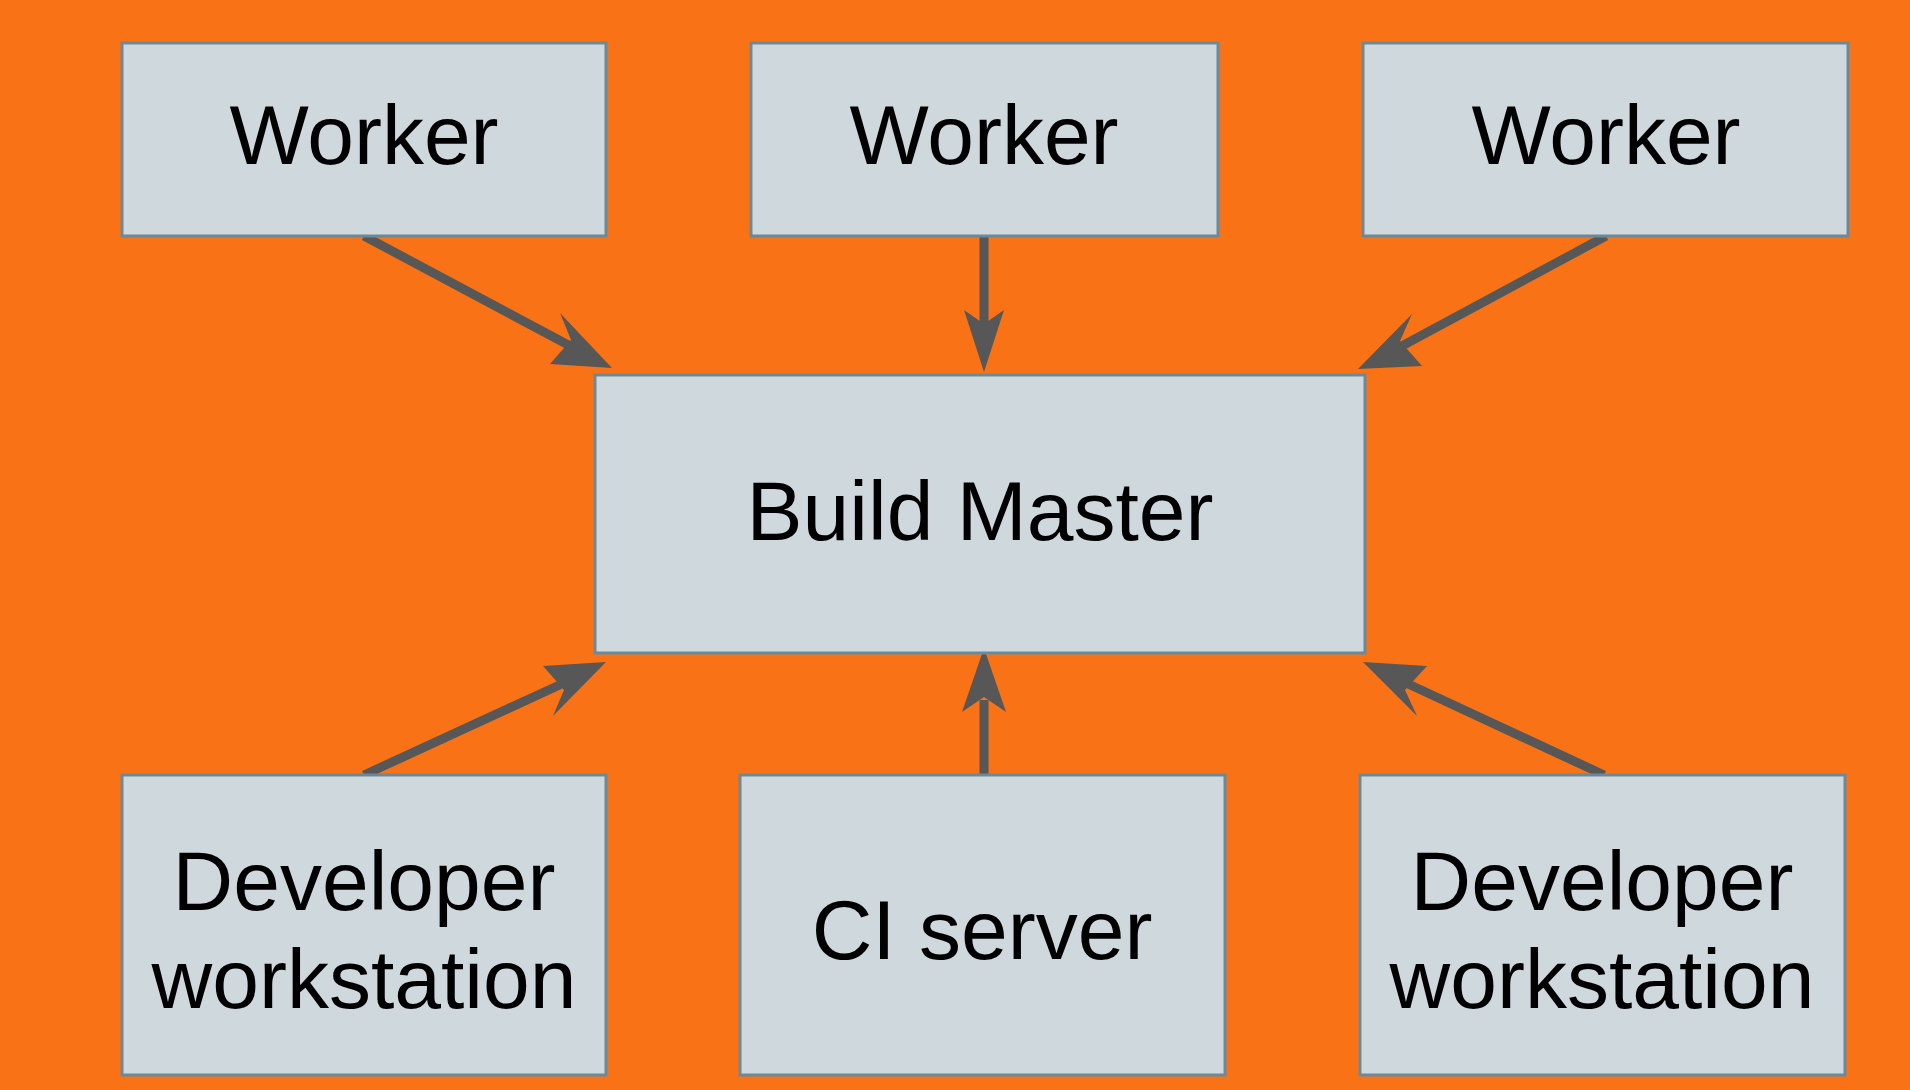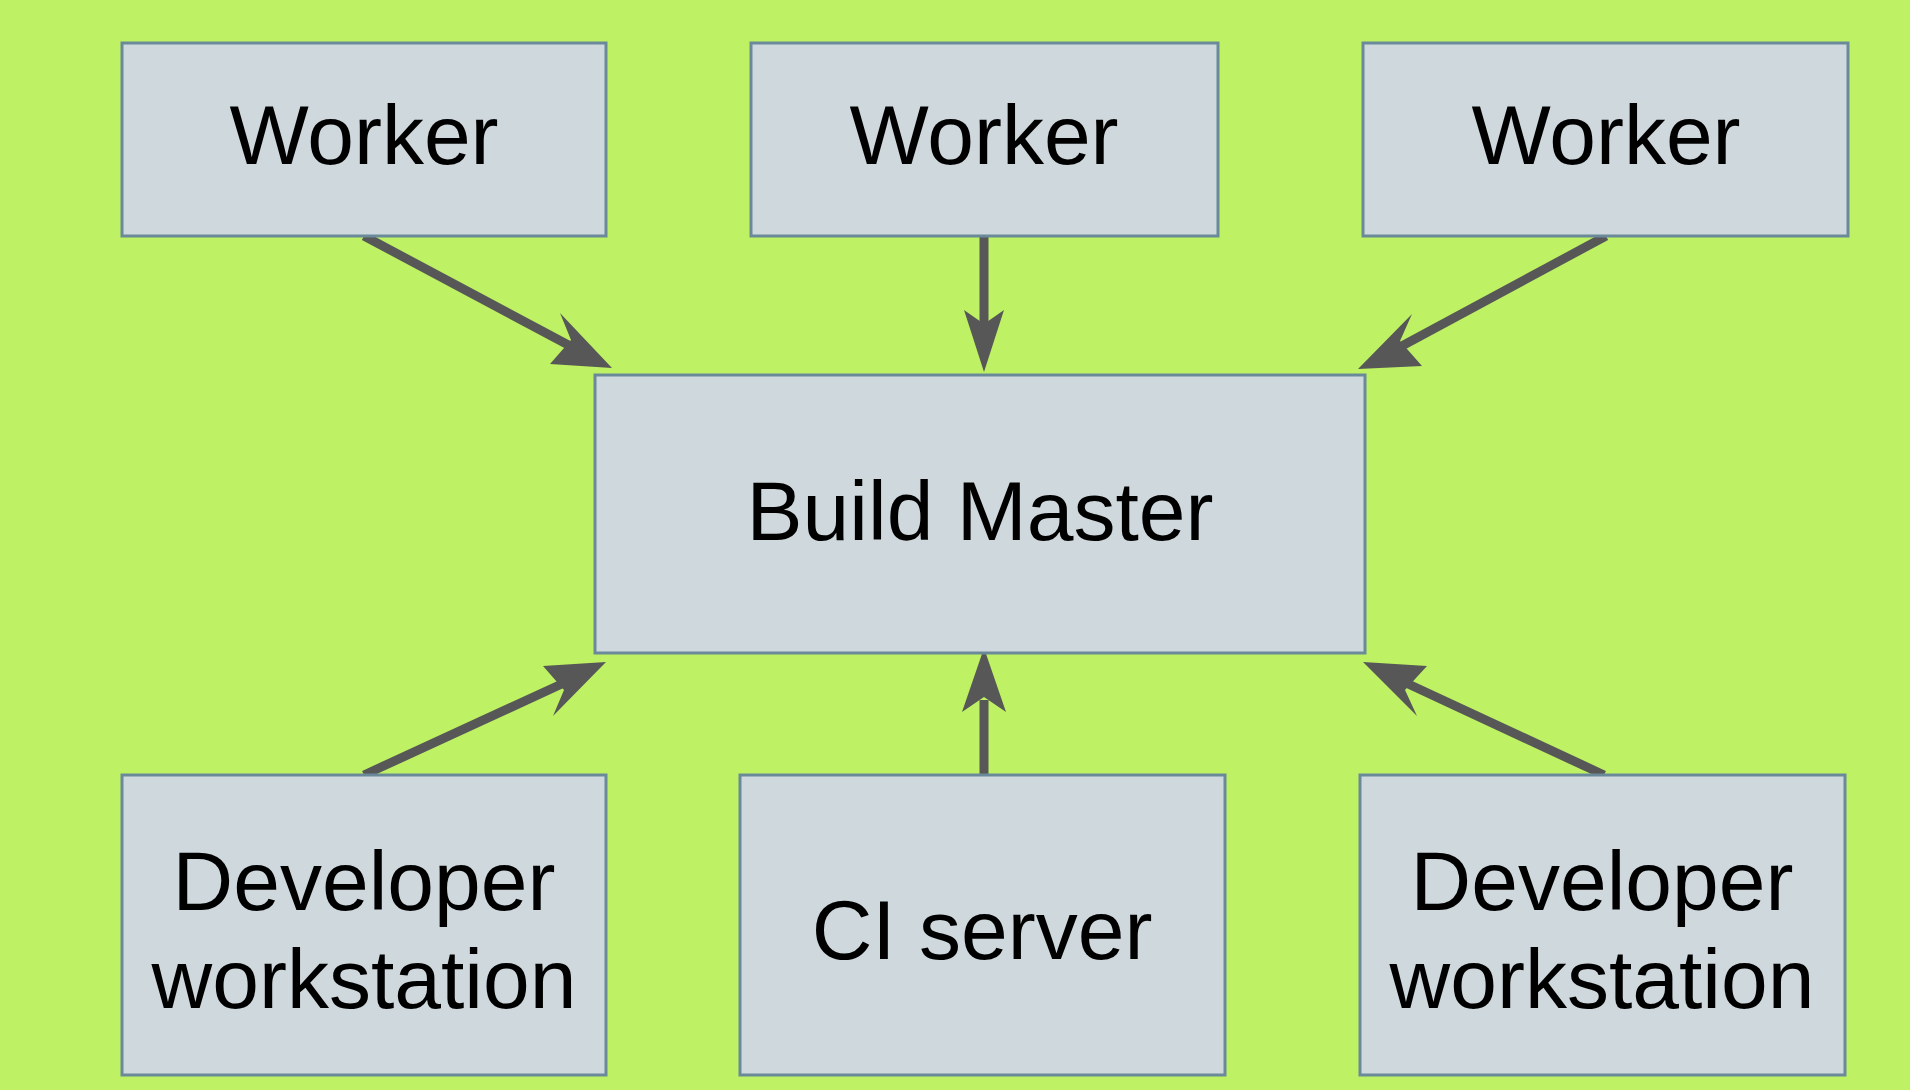--- a/index.html
+++ b/index.html
@@ -8,21 +8,21 @@
     padding: 0;
     background: #ffffff;
   }
   body {
     font-family: "Liberation Sans", sans-serif;
   }
   #diagram-root {
     position: relative;
     width: 1910px;
     height: 1090px;
-    background: #bef264;
+    background: #f97316;
     overflow: hidden;
   }
   #diagram-svg {
     display: block;
     width: 1910px;
     height: 1090px;
   }
   .node-box {
     fill: #cfd8dc;
     stroke: #6b8a99;

